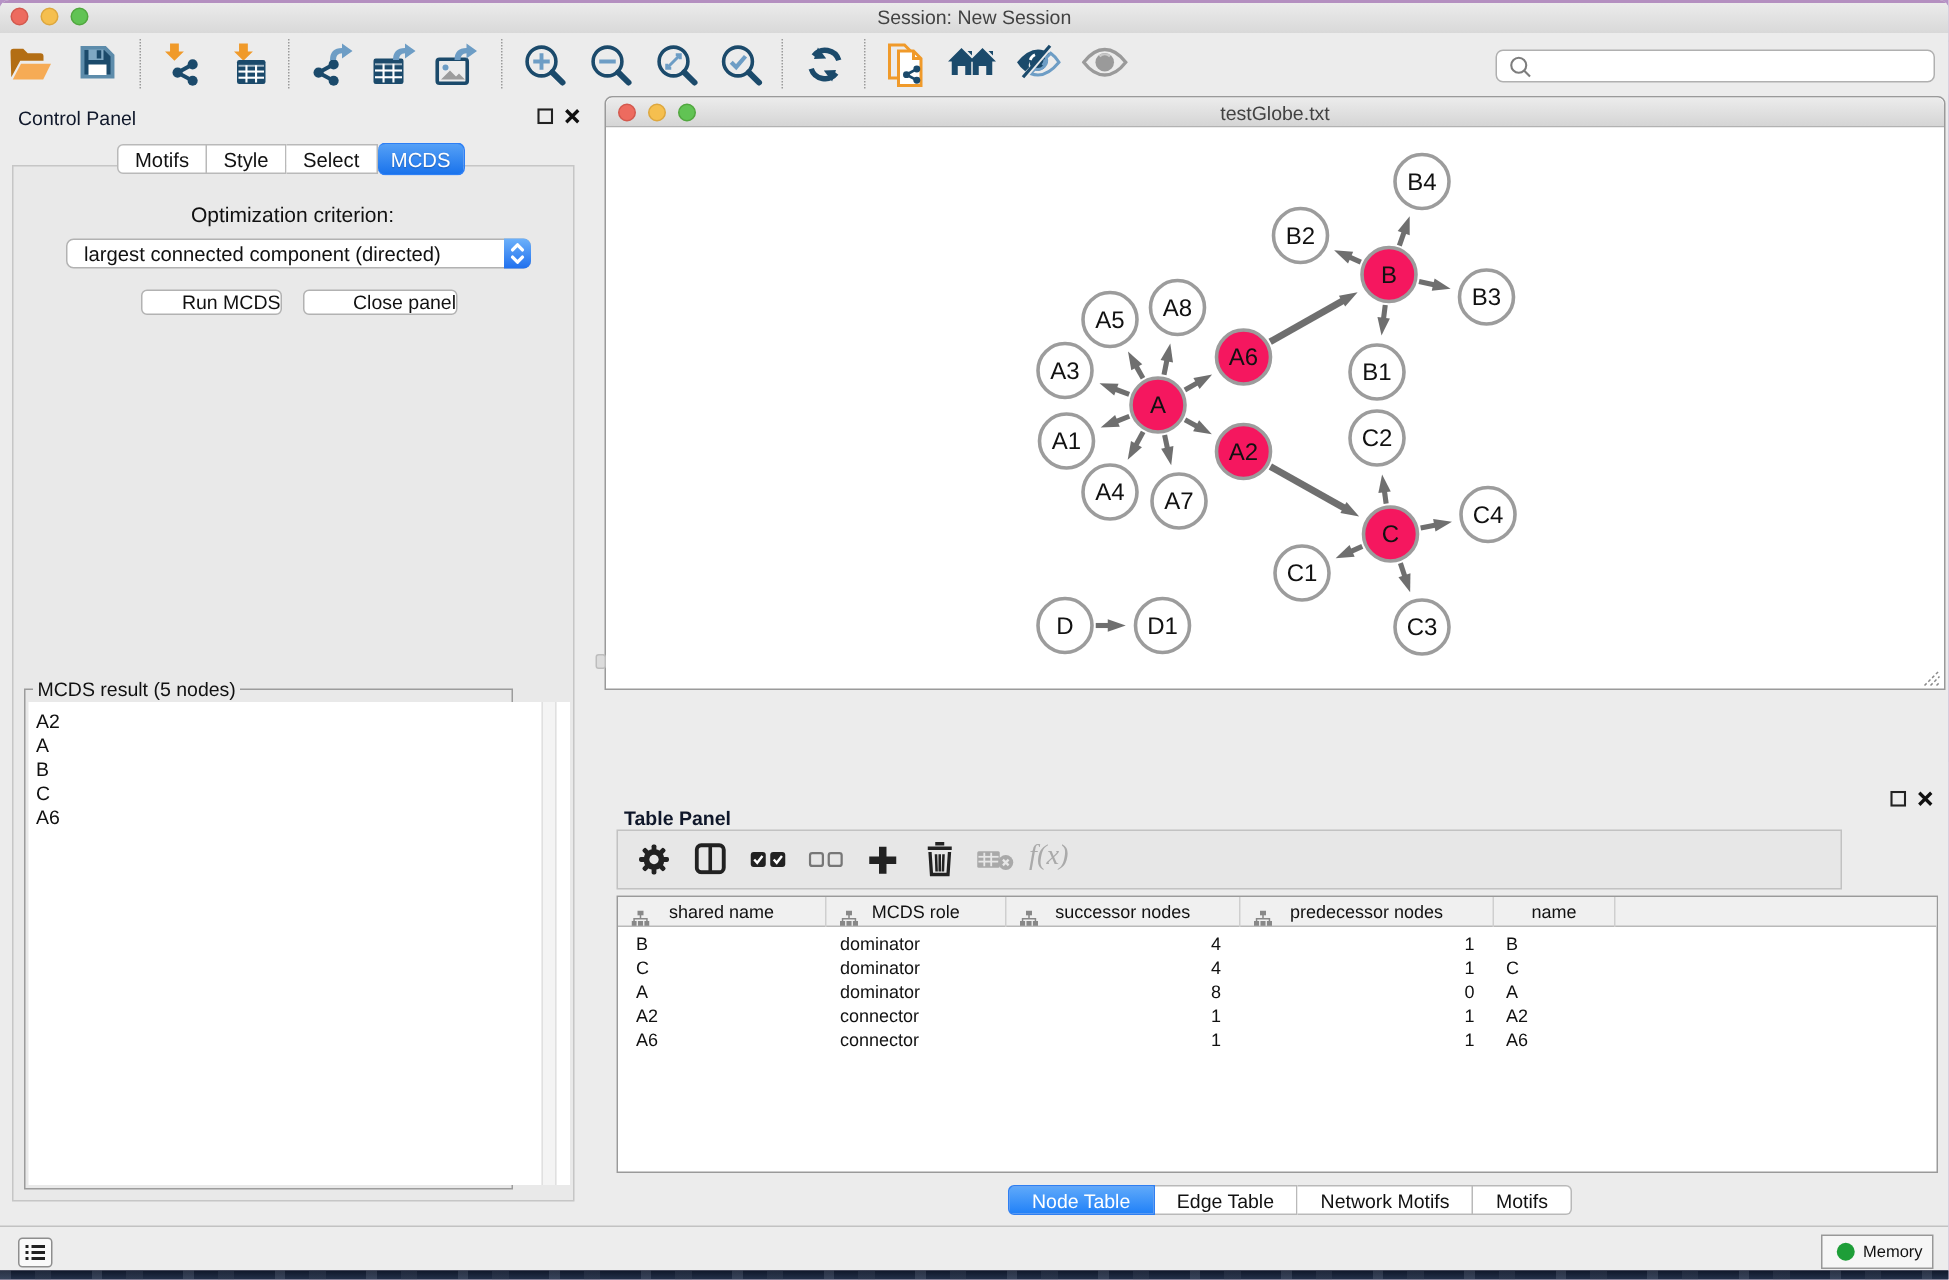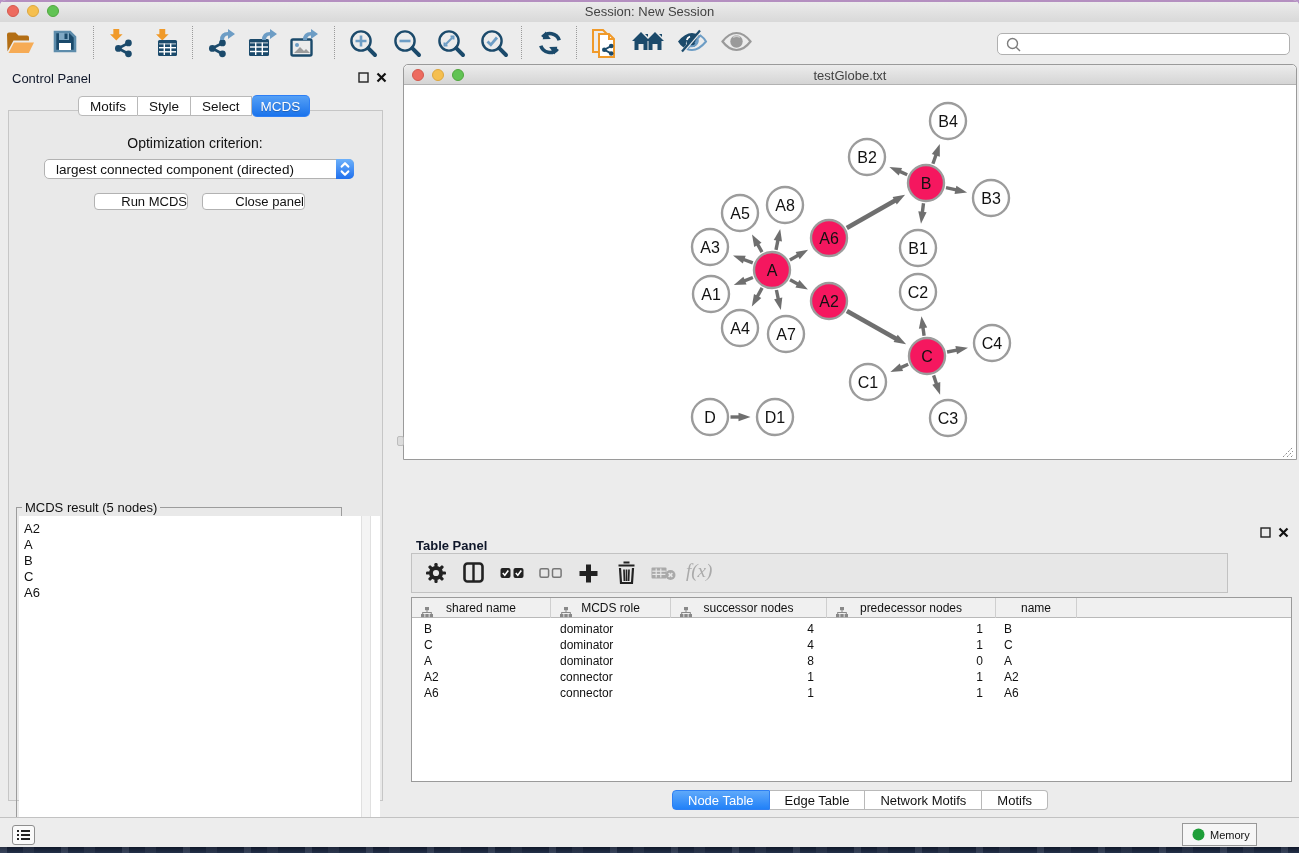--- a/index.html
+++ b/index.html
@@ -24,21 +24,21 @@
 .tabs { position:absolute; top:33px; left:78px; height:20px; display:flex; font-size:13px; z-index:3; }
 .tab { background:#fff; border:1px solid #b9b9b9; border-left:none; padding:0 11px; line-height:19px; color:#111; font-size:13.5px; }
 .tab.first { border-left:1px solid #b9b9b9; border-radius:4px 0 0 4px; }
 .tab.sel { background:linear-gradient(#55a0f6,#1a73ec); color:#fff; border-color:#2d7ff5; border-radius:5px; margin:-1px 0; padding:1px 9px; position:relative; z-index:4; text-shadow:0 1px 1px rgba(0,0,0,0.25); }
 .cbox { position:absolute; left:8px; top:47px; width:375px; height:691px; background:#e9e9e9; border:1px solid #c6c6c6; }
 .optlabel { position:absolute; top:72px; left:0; width:390px; text-align:center; font-size:14px; color:#111; }
 .dropdown { position:absolute; left:44px; top:96px; width:310px; height:20px; background:#fff; border:1px solid #b2b2b2; border-radius:5px; font-size:13px; line-height:18px; }
 .dropdown .dtext { position:absolute; left:11px; top:1px; color:#111; font-size:13.5px; }
 .dropdown .stepper { position:absolute; right:-1px; top:-1px; width:18px; height:20px; background:linear-gradient(#6db1fa,#2070ee); border-radius:0 5px 5px 0; }
 .btn { position:absolute; height:17px; background:#fff; border:1px solid #b2b2b2; border-radius:4px; font-size:13px; text-align:right; line-height:15px; color:#111; }
-.fieldset { position:absolute; left:16px; top:396px; width:326px; height:334px; border:1px solid #9c9c9c;margin-top:48px; }
+.fieldset { position:absolute; left:16px; top:396px; width:326px; height:334px; border:1px solid #9c9c9c; }
 .legend { position:absolute; left:5px; top:-8px; background:#e9e9e9; padding:0 3px; font-size:13px; color:#111; }
 .listwhite { position:absolute; left:2px; top:8px; width:361px; height:322px; background:#fff; }
 .listwhite .scroll { position:absolute; right:9px; top:0; width:10px; height:100%; background:#f4f4f4; border-left:1px solid #e0e0e0; border-right:1px solid #e0e0e0; }
 .listitems { position:absolute; left:5px; top:5px; font-size:13px; color:#111; line-height:16px; }
 
 .netwin { position:absolute; left:403px; top:64px; width:894px; height:396px; background:#fff; border:1px solid #9a9a9a; border-radius:5px 5px 0 0; }
 .nettitle { position:absolute; left:0; top:0; width:100%; height:20px; background:linear-gradient(#ececec,#d5d5d5); border-bottom:1px solid #b2b2b2; border-radius:5px 5px 0 0; }
 .ntl { position:absolute; top:4px; width:12px; height:12px; border-radius:50%; }
 
 .tpanel { position:absolute; left:390px; top:508px; width:909px; height:309px; background:#ececec; }
@@ -47,21 +47,21 @@
 .thead { position:absolute; left:0; top:0; width:879px; height:20px; background:#f0f0f0; border-bottom:1px solid #b9b9b9; font-size:12px; color:#111; }
 .thcell { position:absolute; top:0; height:20px; border-right:1px solid #cfcfcf; text-align:center; line-height:20px; }
 .trow { position:absolute; font-size:12px; color:#111; }
 .btabs { position:absolute; left:282px; top:282px; height:20px; display:flex; font-size:13px; }
 .btab { background:#fff; border:1px solid #b9b9b9; border-left:none; padding:0 15px; line-height:19px; color:#111; }
 .btab.sel { background:linear-gradient(#5fa9fa,#2181f8); color:#fff; border-color:#2e7ff2; border-radius:4px 0 0 4px; border-left:1px solid #2e7ff2; }
 .btab.last { border-radius:0 4px 4px 0; }
 
 .statusbar { position:absolute; left:0; top:817px; width:1299px; height:30px; background:#ededed; border-top:1px solid #c2c2c2; }
 .listbtn { position:absolute; left:12px; top:7px; width:23px; height:20px; background:#fafafa; border:1px solid #8e8e8e; border-radius:3px; }
-.membtn { position:absolute; left:1182px; top:5px; width:75px; height:23px; background:#f6f6f6; border:1px solid #989898; font-size:11px; color:#111; }
+.membtn { position:absolute; left:1214px; top:5px; width:75px; height:23px; background:#f6f6f6; border:1px solid #989898; font-size:11px; color:#111; }
 .dock { position:absolute; left:0; top:847px; width:1299px; height:6px; background:#1c2739; background-image:repeating-linear-gradient(90deg, rgba(120,130,150,0.25) 0 7px, rgba(0,0,0,0) 7px 23px, rgba(60,70,90,0.35) 23px 34px, rgba(0,0,0,0) 34px 61px), linear-gradient(#10182a,#233049); }
 </style>
 </head>
 <body>
 <div class="app">
   <div class="purp"></div>
   <div class="titlebar">
     <div class="tl r"></div>
       <div class="tl y"></div>
       <div class="tl g"></div>

